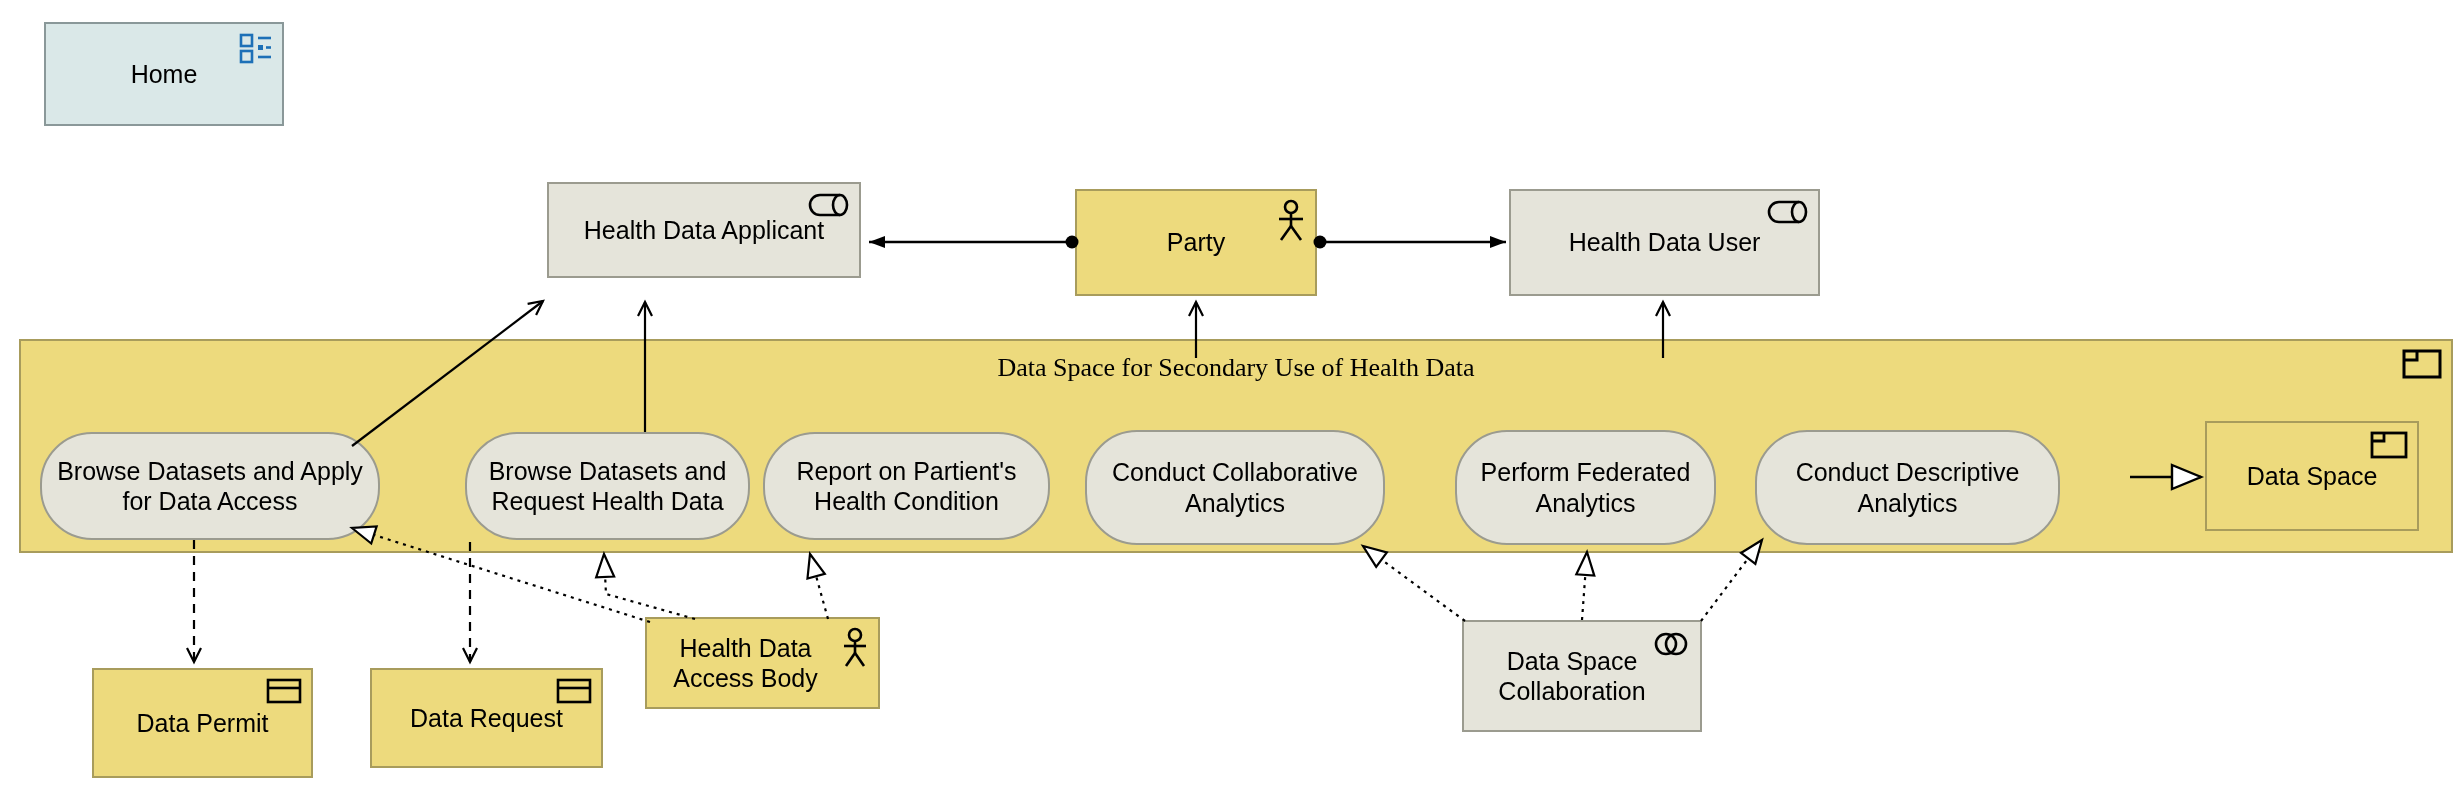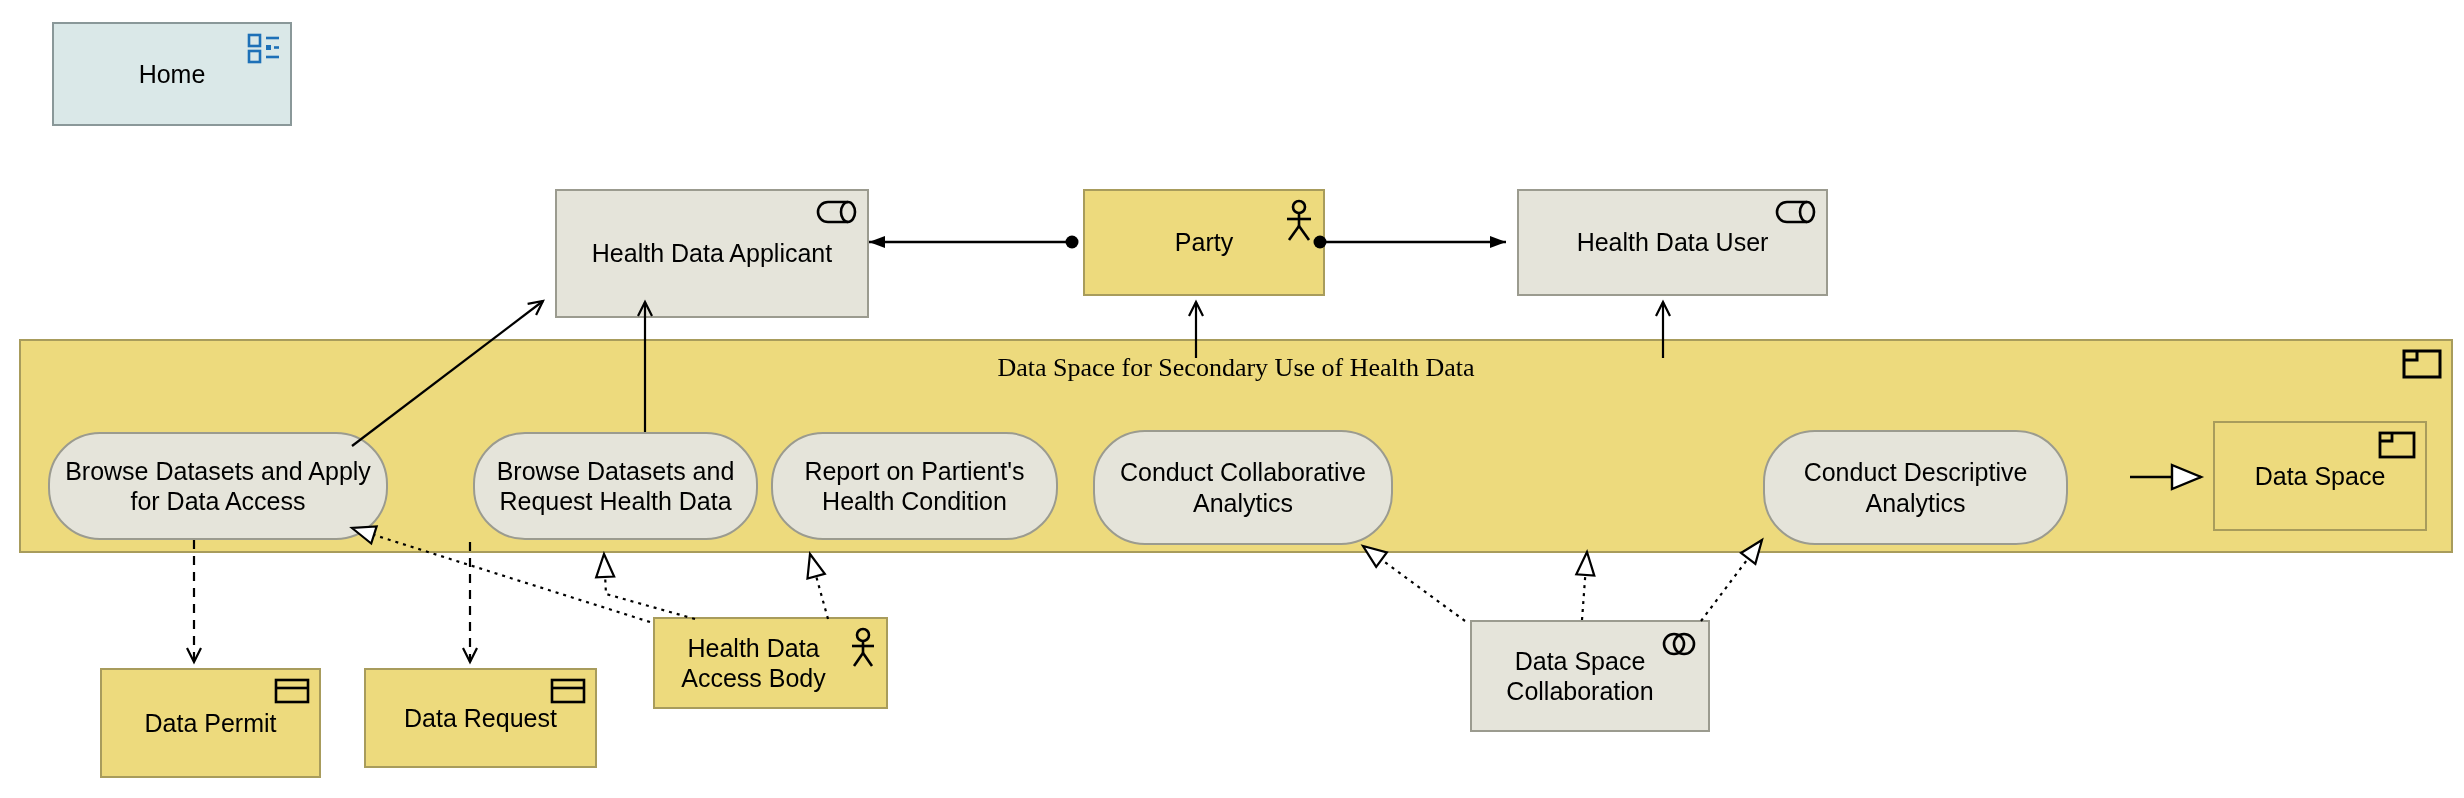--- a/index.html
+++ b/index.html
@@ -1,19 +1,19 @@
 <!DOCTYPE html>
 <html><head>
 <meta charset="utf-8">
 <style>
   html,body{margin:0;padding:0;background:#ffffff;}
   #stage{position:relative;width:2464px;height:798px;background:#ffffff;overflow:hidden;
          font-family:"Liberation Sans","DejaVu Sans",sans-serif;color:#000;}
   .node{position:absolute;box-sizing:border-box;display:flex;align-items:center;justify-content:center;
-        text-align:center;font-size:25px;line-height:1.22;z-index:10;margin-left:8px;}
+        text-align:center;font-size:25px;line-height:1.22;z-index:10;}
   .yellow{background:#EDDA7D;border:2.5px solid #A89C5C;}
   .grey{background:#E5E4DA;border:2px solid #9B9B8F;}
   .homebox{background:#DAE8E8;border:2px solid #8A9899;}
   .stadium{border-radius:52px;}
   .container-box{position:absolute;box-sizing:border-box;background:#EDDA7D;border:2.5px solid #A89C5C;
         z-index:1;display:flex;align-items:flex-start;justify-content:center;font-size:26px;padding-top:12px;}
   .icon{position:absolute;top:8px;right:9px;line-height:0;}
   .lbl{display:block;padding:0 10px;}
   svg.overlay{position:absolute;left:0;top:0;z-index:50;pointer-events:none;}
   svg.overlay path{pointer-events:stroke;}
@@ -40,21 +40,21 @@
         <rect x="2" y="3" width="11" height="11" fill="none" stroke="#1D70B7" stroke-width="2.6"></rect>
         <rect x="2" y="19" width="11" height="11" fill="none" stroke="#1D70B7" stroke-width="2.6"></rect>
         <line x1="19" y1="6" x2="32" y2="6" stroke="#1D70B7" stroke-width="2.6"></line>
         <rect x="19" y="13" width="5" height="5" fill="#1D70B7"></rect>
         <line x1="27" y1="15.5" x2="32" y2="15.5" stroke="#1D70B7" stroke-width="2.6"></line>
         <line x1="19" y1="25" x2="32" y2="25" stroke="#1D70B7" stroke-width="2.6"></line>
       </svg>
     </span>
   </div>
 
-  <div class="node grey" style="left:547px;top:189px;width:314px;height:129px;">
+  <div class="node grey" style="left:547px;top:182px;width:314px;height:96px;">
     <span class="lbl">Health Data Applicant</span>
     <span class="icon">
       <svg width="42" height="26" viewBox="0 0 42 26">
         <path d="M32 3 H12 A10 10 0 0 0 12 23 H32" fill="none" stroke="#000" stroke-width="2.6"></path>
         <ellipse cx="32" cy="13" rx="7" ry="10" fill="none" stroke="#000" stroke-width="2.6"></ellipse>
       </svg>
     </span>
   </div>
 
   <div class="node yellow" style="left:1075px;top:189px;width:242px;height:107px;">
@@ -99,36 +99,39 @@
   </div>
 
   <div class="node grey stadium" style="left:763px;top:432px;width:287px;height:108px;">
     <span class="lbl">Report on Partient's Health Condition</span>
   </div>
 
   <div class="node grey stadium" style="left:1085px;top:430px;width:300px;height:115px;">
     <span class="lbl">Conduct Collaborative Analytics</span>
   </div>
 
+  <div class="node grey stadium" style="left:1455px;top:430px;width:261px;height:115px;">
+    <span class="lbl">Perform Federated Analytics</span>
+  </div>
 
   <div class="node grey stadium" style="left:1755px;top:430px;width:305px;height:115px;">
     <span class="lbl">Conduct Descriptive Analytics</span>
   </div>
 
   <div class="node yellow" style="left:92px;top:668px;width:221px;height:110px;">
     <span class="lbl">Data Permit</span>
     <span class="icon">
       <svg width="36" height="26" viewBox="0 0 36 26">
         <rect x="2" y="2" width="32" height="22" fill="none" stroke="#000" stroke-width="2.6"></rect>
         <line x1="2" y1="10" x2="34" y2="10" stroke="#000" stroke-width="2.6"></line>
       </svg>
     </span>
   </div>
 
-  <div class="node yellow" style="left:356px;top:668px;width:233px;height:100px;">
+  <div class="node yellow" style="left:370px;top:668px;width:233px;height:100px;">
     <span class="lbl">Data Request</span>
     <span class="icon">
       <svg width="36" height="26" viewBox="0 0 36 26">
         <rect x="2" y="2" width="32" height="22" fill="none" stroke="#000" stroke-width="2.6"></rect>
         <line x1="2" y1="10" x2="34" y2="10" stroke="#000" stroke-width="2.6"></line>
       </svg>
     </span>
   </div>
 
   <div class="node yellow" style="left:645px;top:617px;width:235px;height:92px;padding-right:34px;">

